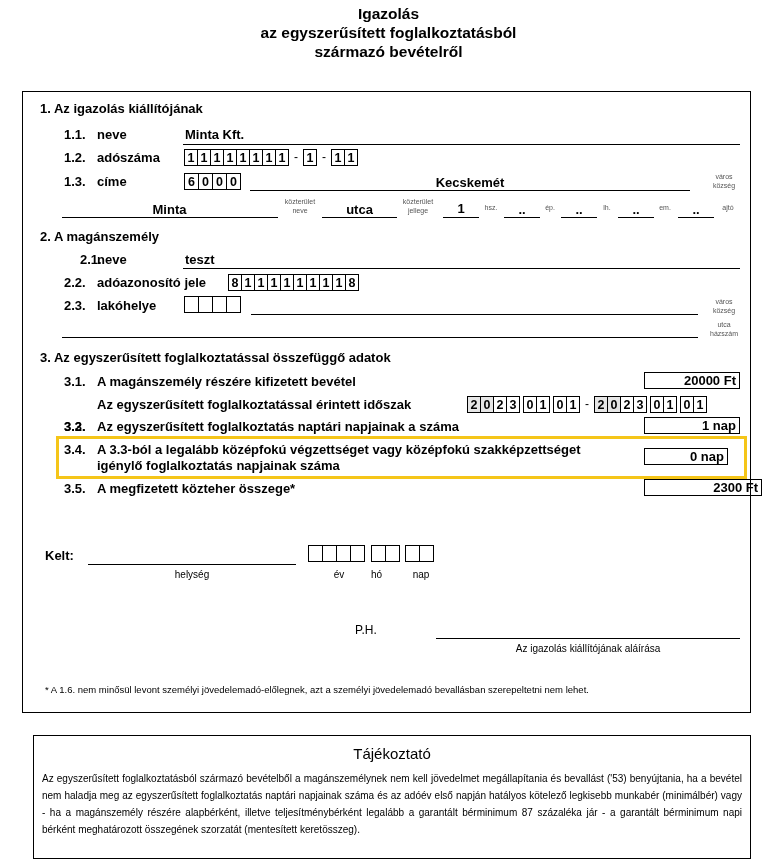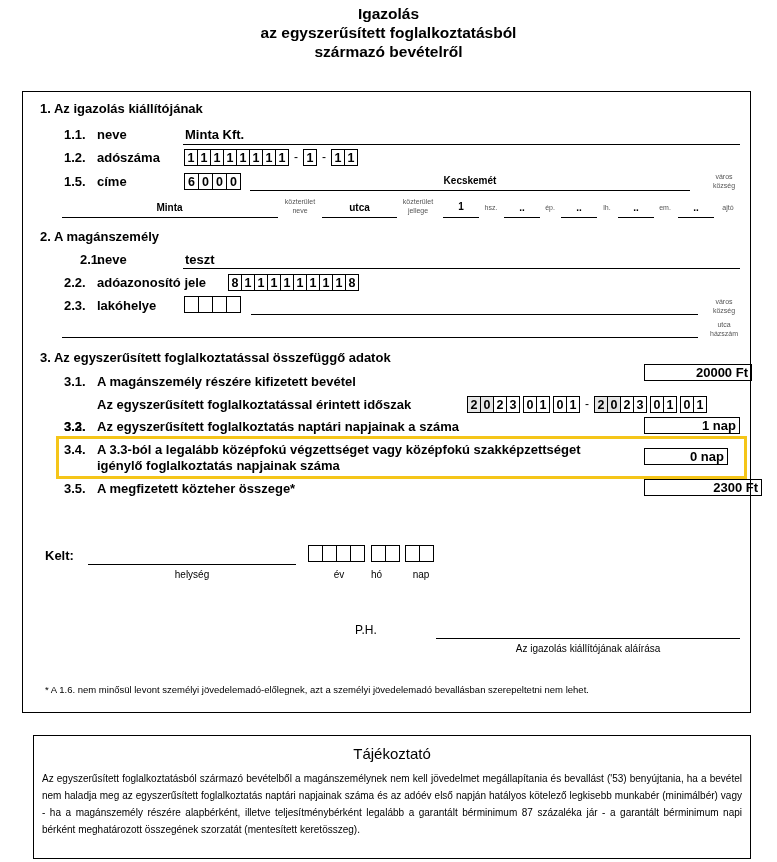--- a/index.html
+++ b/index.html
@@ -3,21 +3,21 @@
 <meta charset="utf-8">
 <style>
   html, body { margin:0; padding:0; background:#fff; }
   body { width:777px; height:862px; position:relative; overflow:hidden; font-family:"Liberation Sans", sans-serif; color:#000; }
   .abs { position:absolute; }
   .title { left:0; width:777px; text-align:center; font-weight:bold; font-size:15.5px; line-height:18px; }
   .frame { border:1.5px solid #000; box-sizing:border-box; }
   .lbl { font-size:13px; font-weight:bold; }
   .line { border-bottom:1.2px solid #000; height:0; }
   .tiny { font-size:7px; color:#555; text-align:center; line-height:9px; }
-  .val { font-size:10px; font-weight:bold; text-align:center; }
+  .val { font-size:13px; font-weight:bold; text-align:center; }
   .boxrow { display:flex; }
   .cell { width:14px; height:17px; border:1px solid #000; margin-left:-1px; box-sizing:border-box; font-size:12.5px; font-weight:bold; text-align:center; line-height:16px; }
   .cell:first-child { margin-left:0; }
   .cell.g { background:#e6e6e6; }
   .cell.w15 { width:15px; }
   .dash { font-size:12px; padding:0 5px; line-height:17px; }
   .sumbox { border:1px solid #000; height:17px; box-sizing:border-box; font-size:13px; font-weight:bold; text-align:right; padding-right:3px; line-height:16px; }
   .hl { border:3px solid #f5c518; box-sizing:border-box; }
   .small { font-size:10px; }
   .info-p { font-size:10px; line-height:17px; text-align:justify; text-align-last:left; }
@@ -55,21 +55,21 @@
   <div class="boxrow" id="tax2">
       <div class="cell">1</div>
     </div>
   <span class="dash">-</span>
   <div class="boxrow" id="tax3">
       <div class="cell">1</div>
       <div class="cell">1</div>
     </div>
 </div>
 
-<div class="abs lbl" style="left:64px; top:174px;">1.5.</div>
+<div class="abs lbl" style="left:64px; top:174px;">1.3.</div>
 <div class="abs lbl" style="left:97px; top:174px;">címe</div>
 <div class="abs boxrow" style="left:184px; top:173px;" id="zip1">
     <div class="cell w15">6</div>
     <div class="cell w15">0</div>
     <div class="cell w15">0</div>
     <div class="cell w15">0</div>
   </div>
 <div class="abs val" style="left:250px; top:175px; width:440px;">Kecskemét</div>
 <div class="abs line" style="left:250px; top:190px; width:440px;"></div>
 <div class="abs tiny" style="left:700px; top:172px; width:48px;"><span>város</span><br><span>község</span></div>
@@ -128,21 +128,21 @@
   </div>
 <div class="abs line" style="left:251px; top:314px; width:447px;"></div>
 <div class="abs tiny" style="left:700px; top:297px; width:48px;"><span>város</span><br><span>község</span></div>
 <div class="abs line" style="left:62px; top:337px; width:636px;"></div>
 <div class="abs tiny" style="left:700px; top:320px; width:48px;"><span>utca</span><br><span>házszám</span></div>
 
 <div class="abs lbl" style="left:40px; top:350px;">3.  Az egyszerűsített foglalkoztatással összefüggő adatok</div>
 
 <div class="abs lbl" style="left:64px; top:374px;">3.1.</div>
 <div class="abs lbl" style="left:97px; top:374px;">A magánszemély részére kifizetett bevétel</div>
-<div class="abs sumbox" style="left:644px; top:364px; width:108px;">20000 Ft</div>
+<div class="abs sumbox" style="left:644px; top:372px; width:96px;">20000 Ft</div>
 
 <div class="abs lbl" style="left:64px; top:419px;">3.2.</div>
 <div class="abs lbl" style="left:97px; top:397px;">Az egyszerűsített foglalkoztatással érintett időszak</div>
 <div class="abs boxrow" style="left:467px; top:396px;">
   <div class="boxrow" id="pf-y">
       <div class="cell g">2</div>
       <div class="cell g">0</div>
       <div class="cell">2</div>
       <div class="cell">3</div>
     </div>

